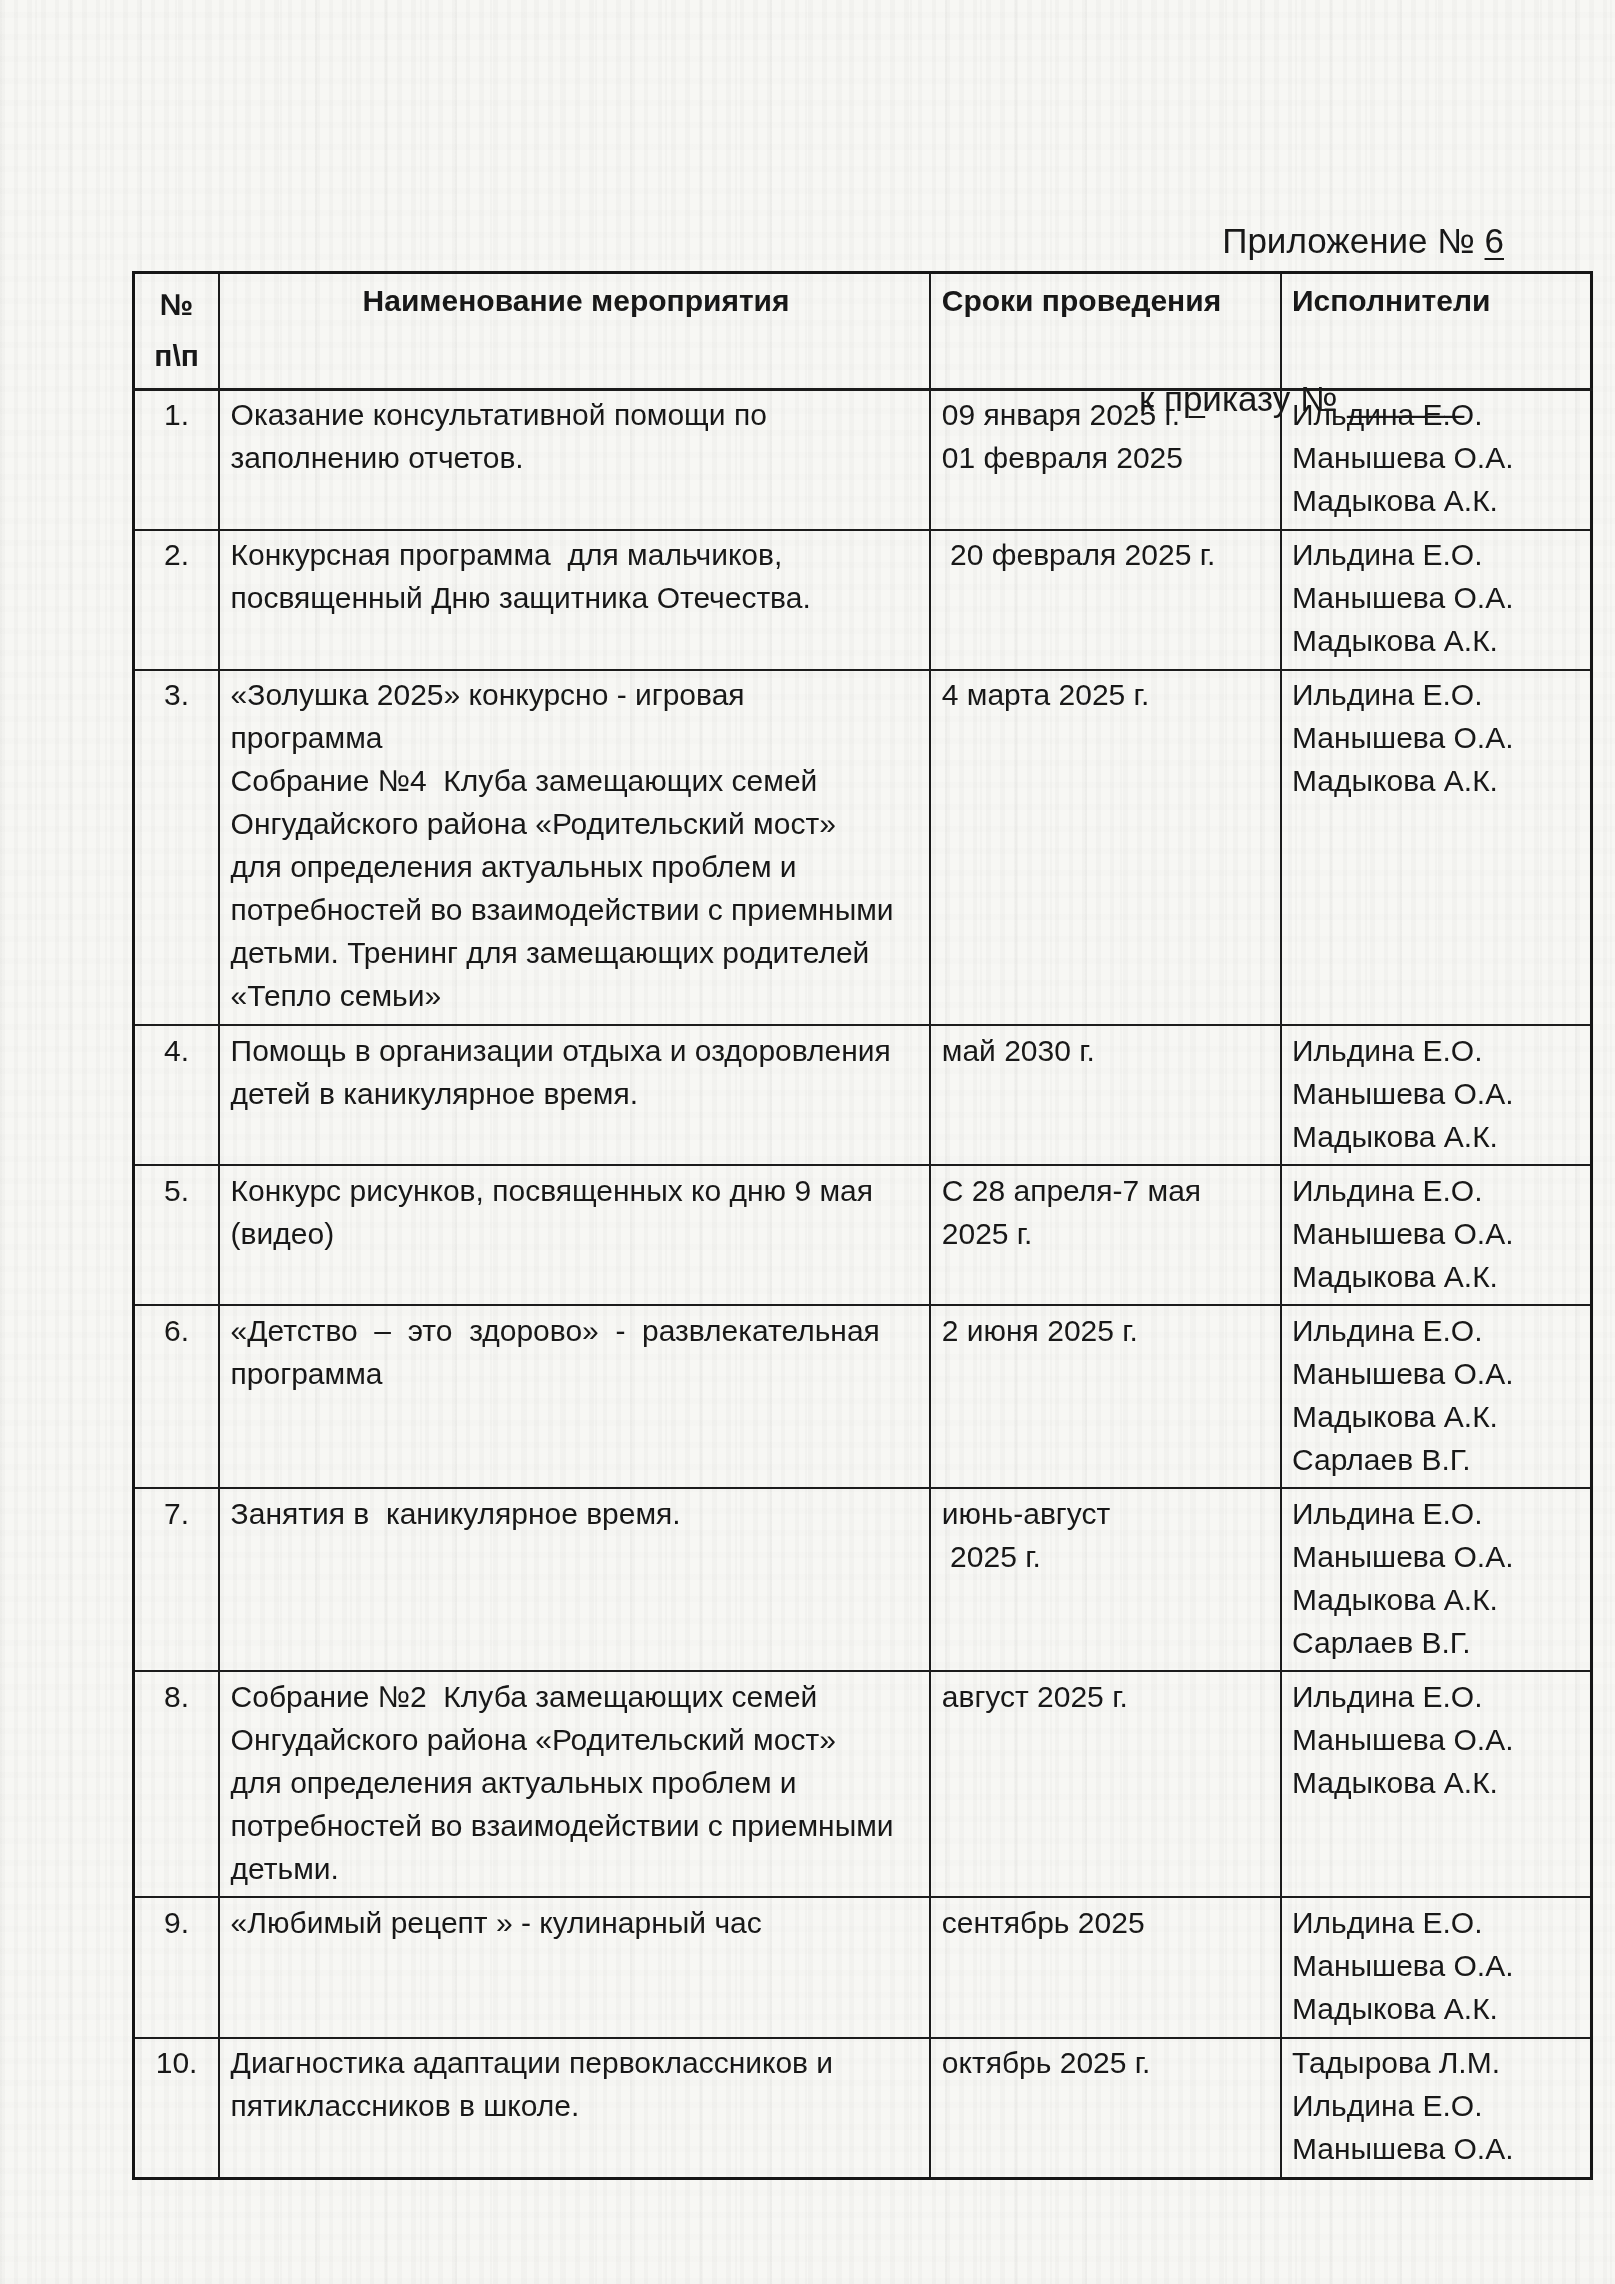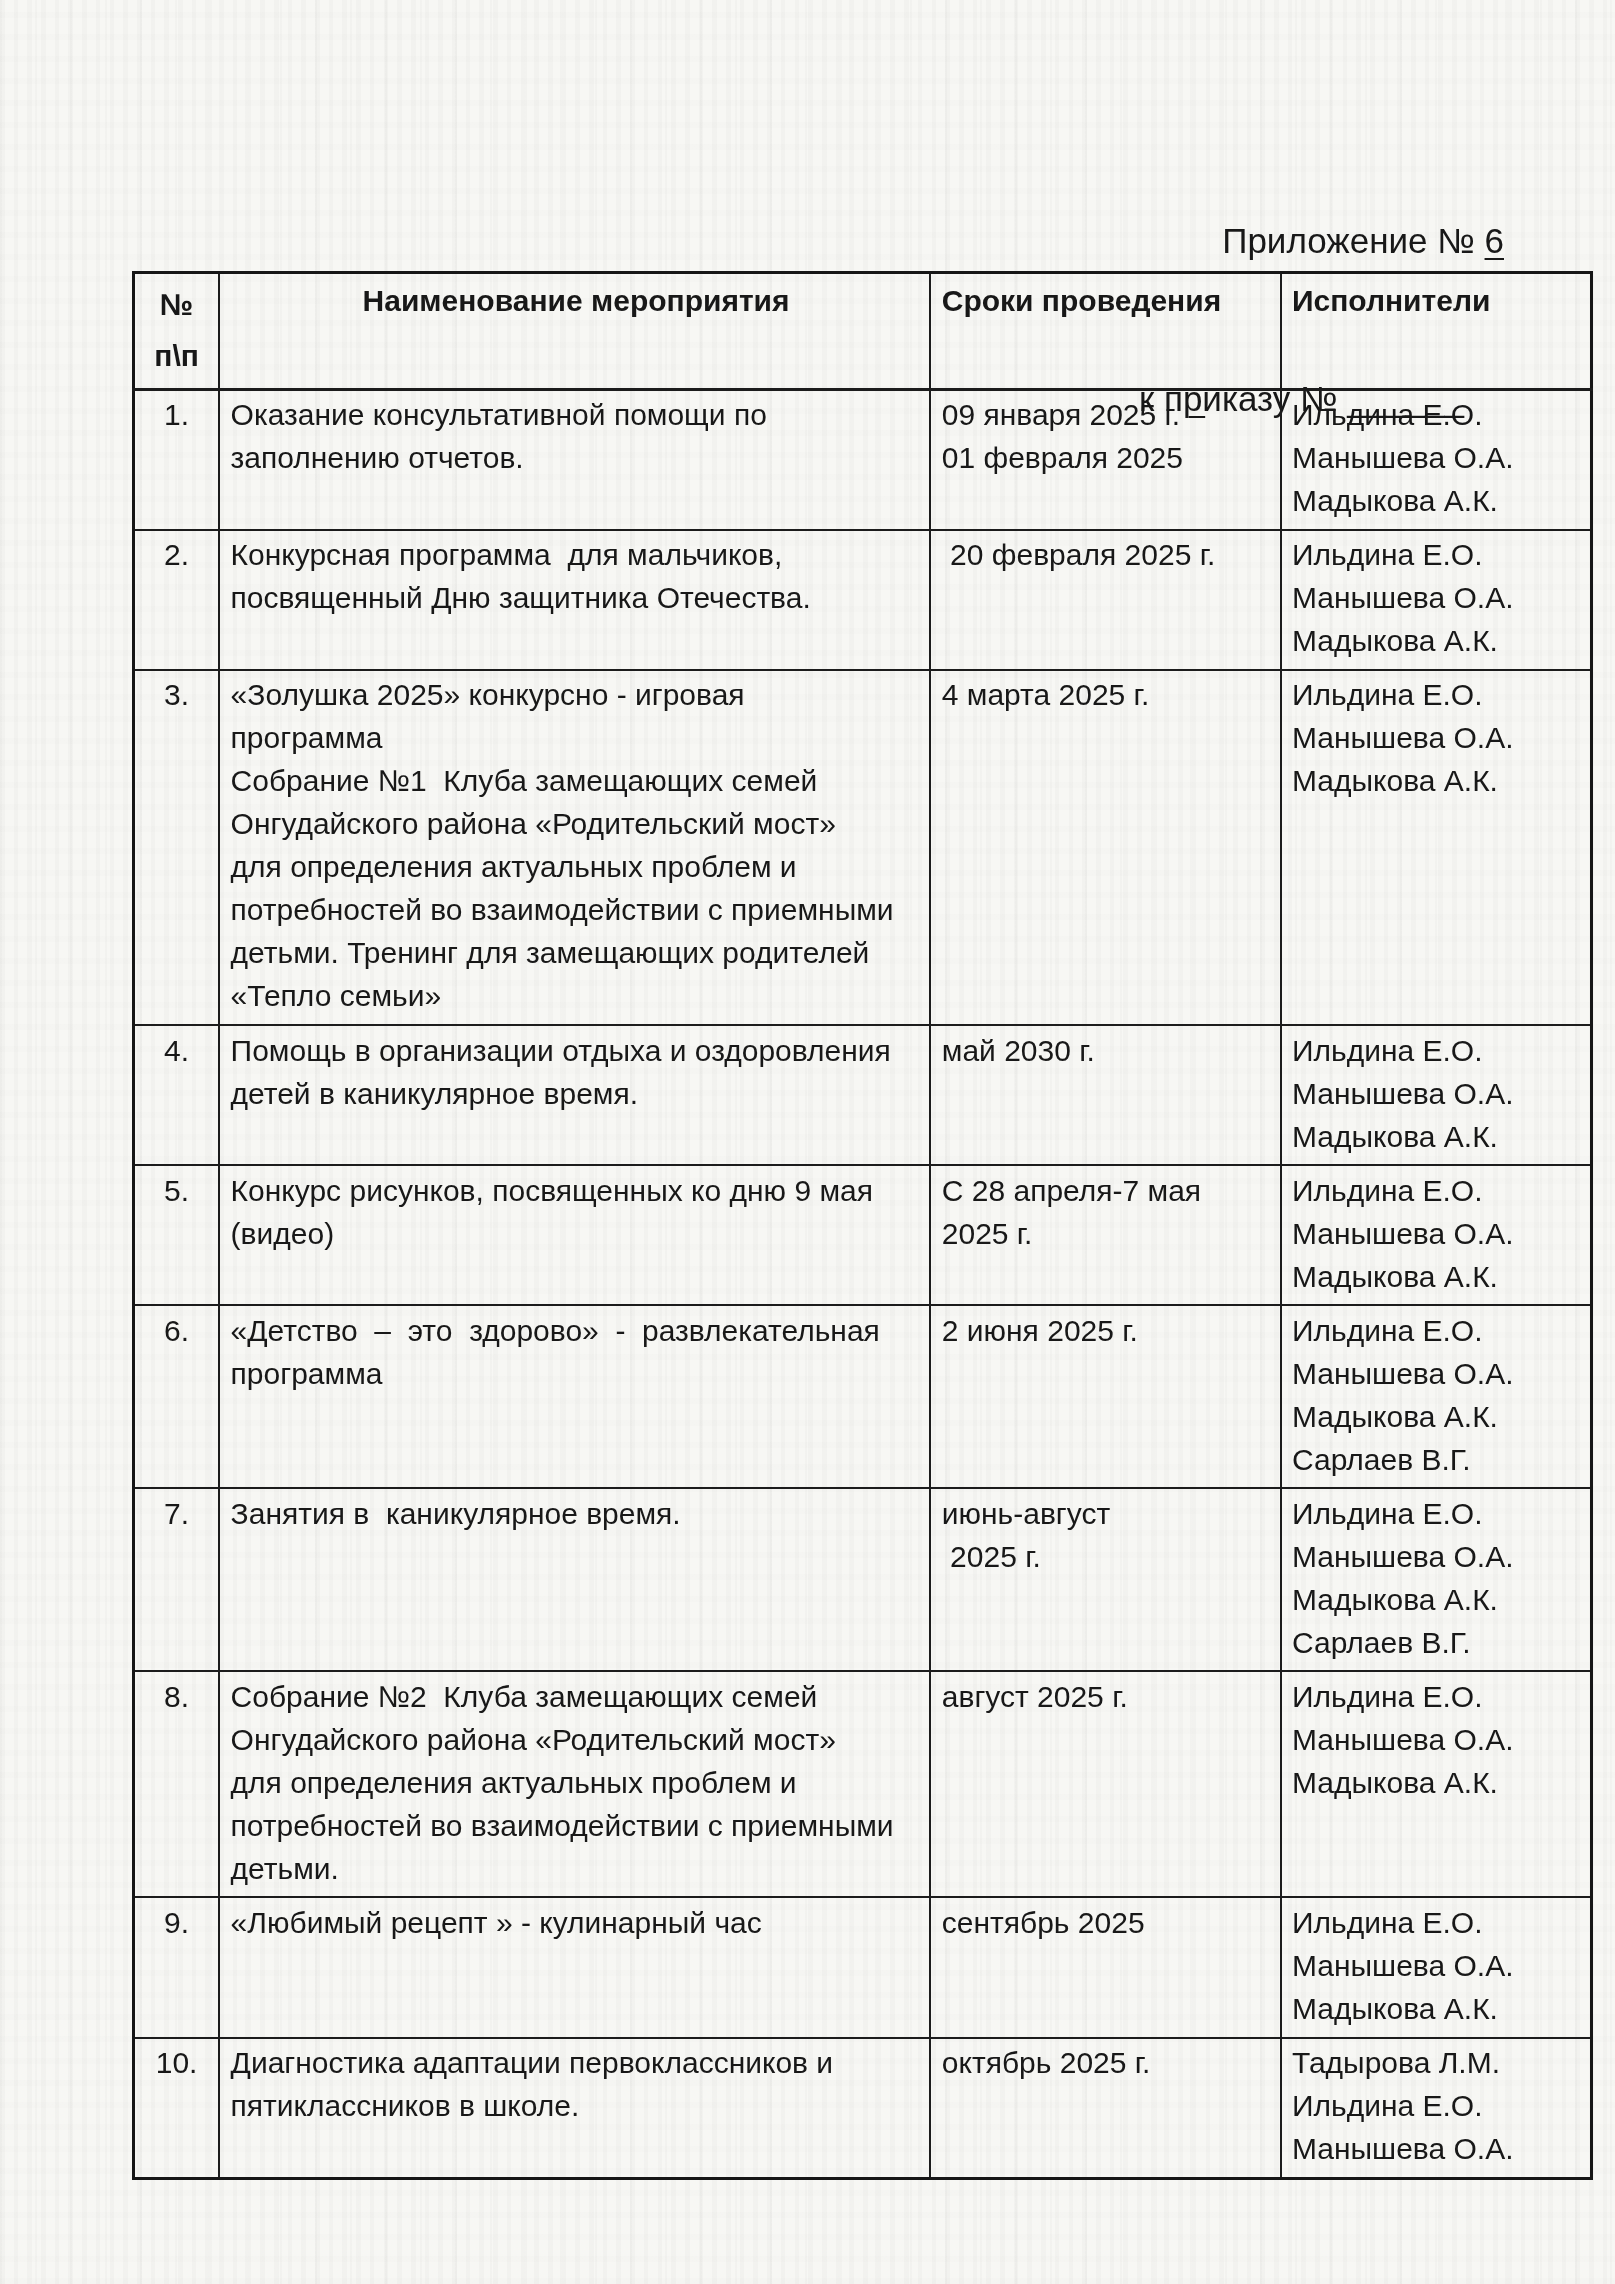--- a/index.html
+++ b/index.html
@@ -101,21 +101,21 @@
 посвященный Дню защитника Отечества.</td>
         <td class="col-dates"> 20 февраля 2025 г.</td>
         <td class="col-exec">Ильдина Е.О.
 Манышева О.А.
 Мадыкова А.К.</td>
       </tr>
       <tr>
         <td class="col-num">3.</td>
         <td class="col-name">«Золушка 2025» конкурсно - игровая
 программа
-Собрание №1  Клуба замещающих семей
+Собрание №4  Клуба замещающих семей
 Онгудайского района «Родительский мост»
 для определения актуальных проблем и
 потребностей во взаимодействии с приемными
 детьми. Тренинг для замещающих родителей
 «Тепло семьи»</td>
         <td class="col-dates">4 марта 2025 г.</td>
         <td class="col-exec">Ильдина Е.О.
 Манышева О.А.
 Мадыкова А.К.</td>
       </tr>

